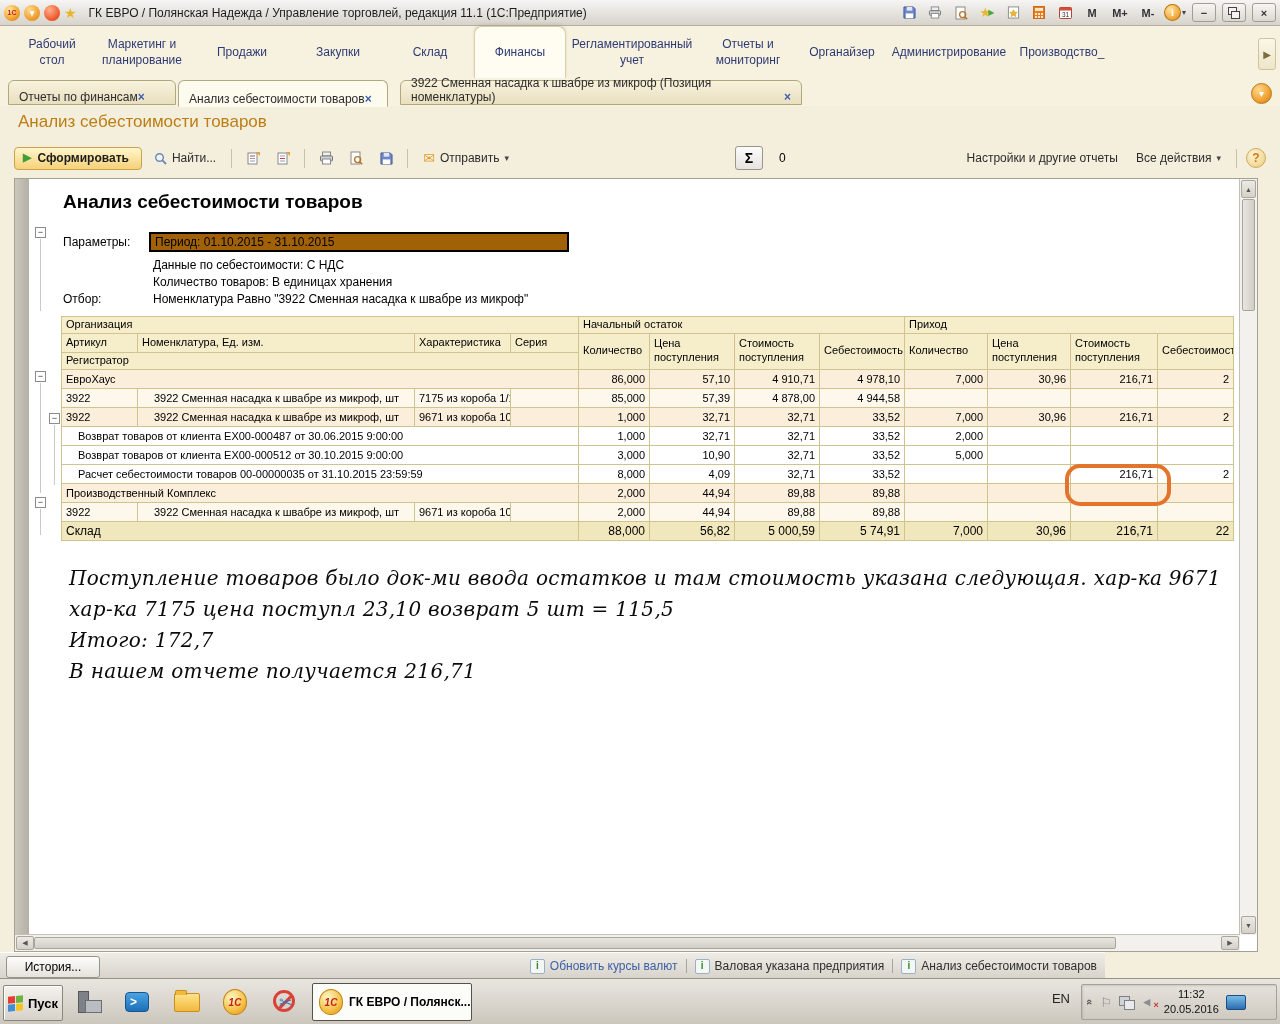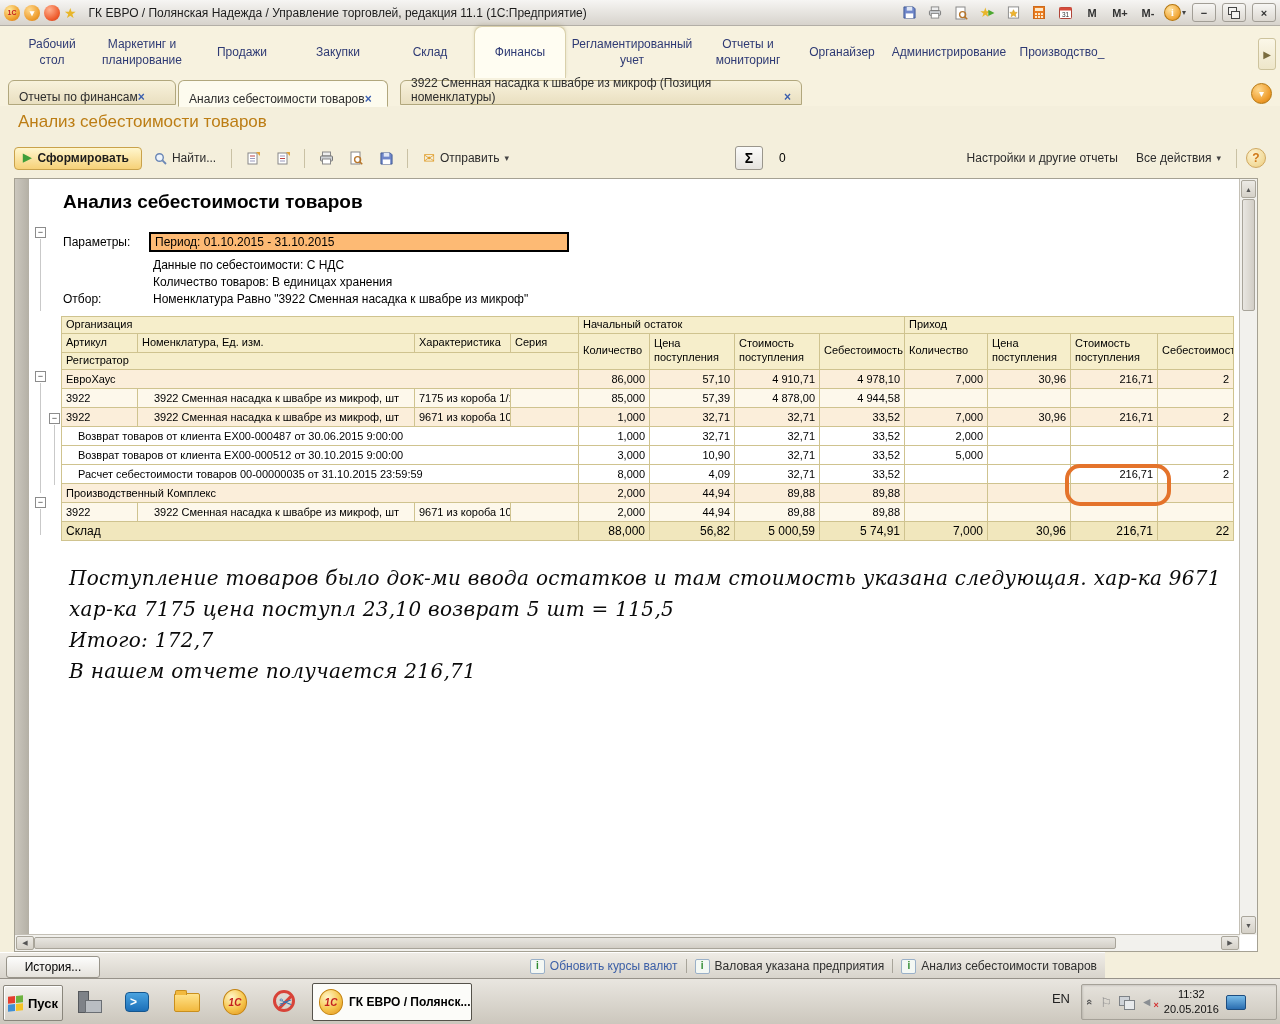--- a/index.html
+++ b/index.html
@@ -82,21 +82,21 @@
   .sbtn{position:absolute;background:linear-gradient(#eceae5,#d5d1c8);border:1px solid #aaa69b;border-radius:2px;
     display:flex;align-items:center;justify-content:center;font-size:7px;color:#555}
   .vthumb{position:absolute;left:2px;right:2px;top:20px;height:110px;background:linear-gradient(90deg,#e8e6e1,#d2cec6);
     border:1px solid #a8a49a;border-radius:2px}
   .hthumb{position:absolute;top:2px;bottom:2px;left:19px;width:1080px;background:linear-gradient(#e8e6e1,#d2cec6);
     border:1px solid #a8a49a;border-radius:2px}
 
   
   #rep-heading{position:absolute;left:34px;top:12px;font-size:19px;font-weight:bold;}
   .pline{position:absolute;font-size:12px;white-space:nowrap}
-  #period-box{position:absolute;left:120px;top:53px;width:420px;height:20px;background:#fdba74;
+  #period-box{position:absolute;left:120px;top:53px;width:420px;height:20px;background:#a16207;
     border:2px solid #000;box-sizing:border-box;font-size:12px;padding:1px 4px;white-space:nowrap}
   .grpbox{position:absolute;width:11px;height:11px;border:1px solid #8c8c8c;background:#fff;
     font-size:9px;line-height:9px;text-align:center;color:#333;box-sizing:border-box}
   .grpline{position:absolute;width:1px;background:#c9c9c9}
 
   table#rep{position:absolute;left:32px;top:137px;border-collapse:collapse;table-layout:fixed;width:1172px}
   #rep td{border:1px solid #cfc38f;font-size:11px;padding:1px 4px;height:19px;box-sizing:border-box;
     overflow:hidden;white-space:nowrap;vertical-align:middle}
   #rep tr.h td{background:#f6eecb;white-space:normal;line-height:1.25}
   #rep tr.h.h1 td{height:15px}

